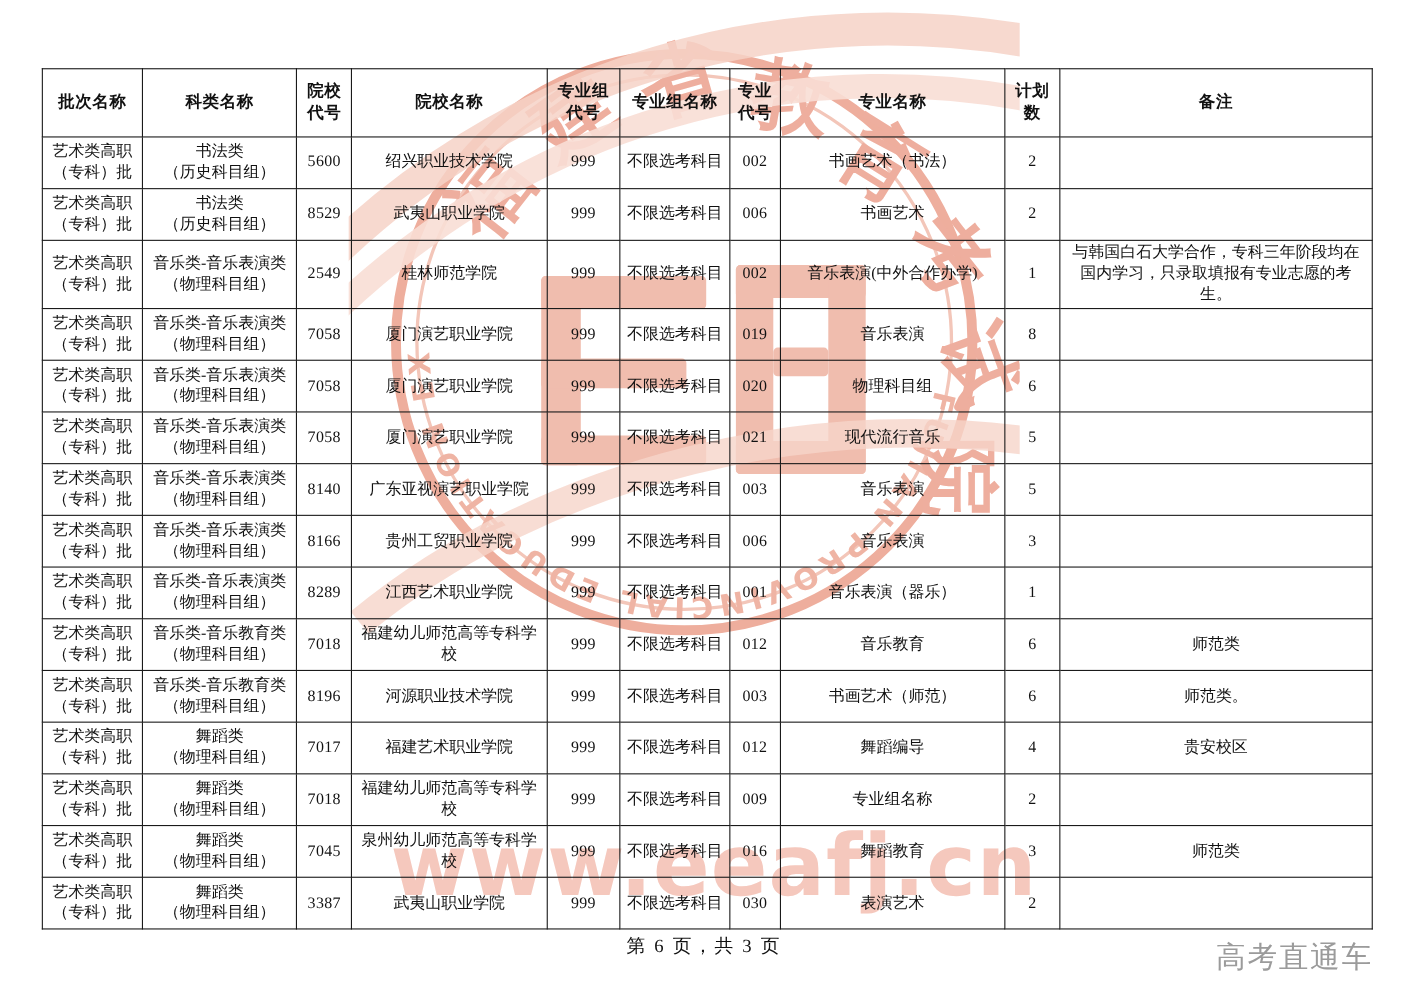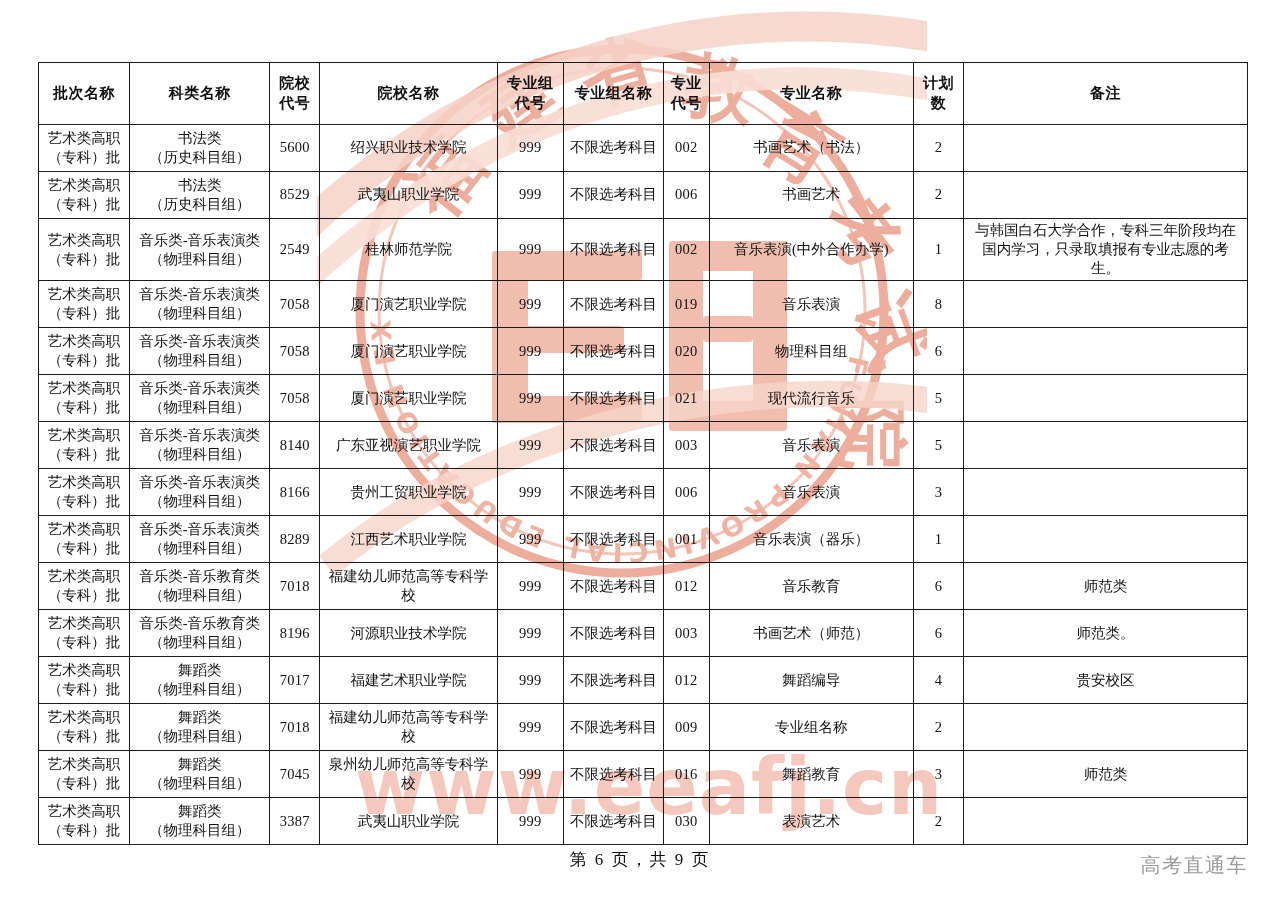--- a/index.html
+++ b/index.html
@@ -88,21 +88,21 @@
     z-index: 3;
     font-size: 17px;
     letter-spacing: 2px;
     color: #111;
   }
   #brand-wm {
     position: absolute;
     right: 32px; top: 852px;
     z-index: 3;
     font-family: "DejaVu Sans", sans-serif;
-    font-size: 20px;
+    font-size: 27px;
     letter-spacing: 1.5px;
     color: #9b9b9b;
   }
 </style>
 </head>
 <body>
 
 <div id="page">
 
   <div id="wm-layer">
@@ -480,16 +480,16 @@
             <td class=""><span>不限选考科目</span></td>
             <td class="code"><span>030</span></td>
             <td class="align-left"><span>表演艺术</span></td>
             <td class="code"><span>2</span></td>
             <td class="remark"><span></span></td>
           </tr>
         </tbody>
     </table>
   </div>
 
-  <div id="footer">第 6 页，共 9 页</div>
+  <div id="footer">第 6 页，共 3 页</div>
   <div id="brand-wm">高考直通车</div>
 
 </div>
 
 </body></html>

